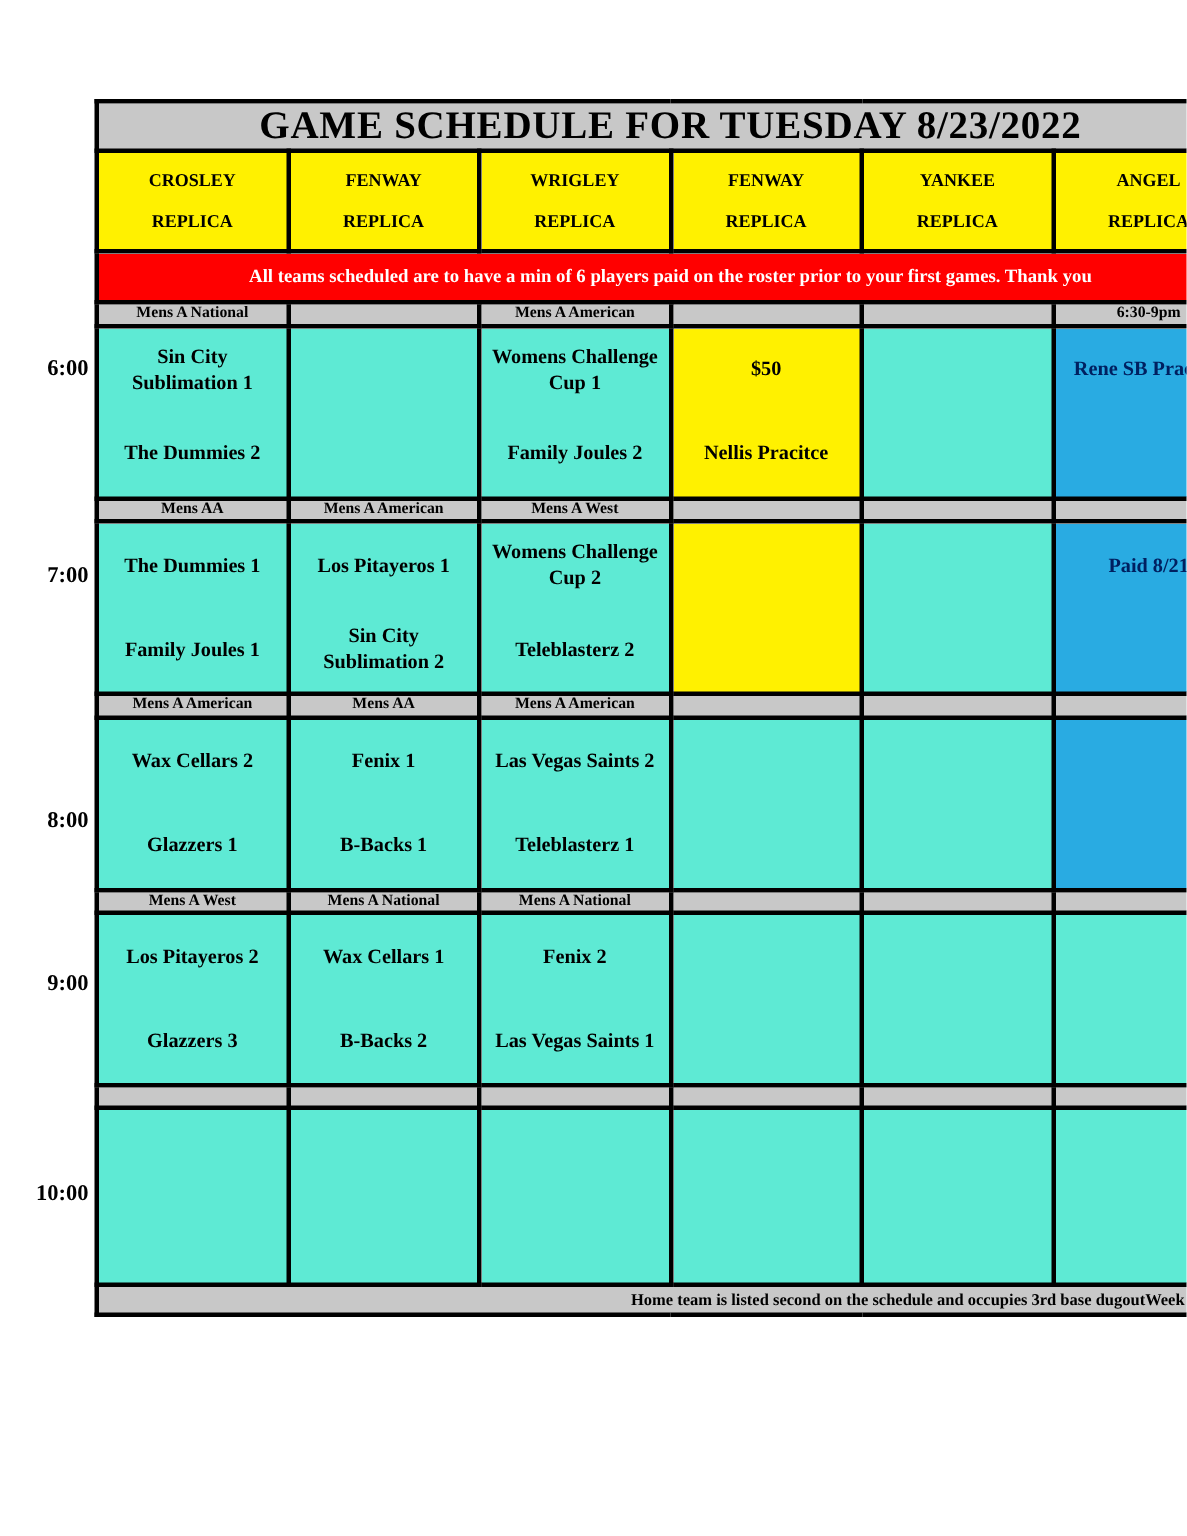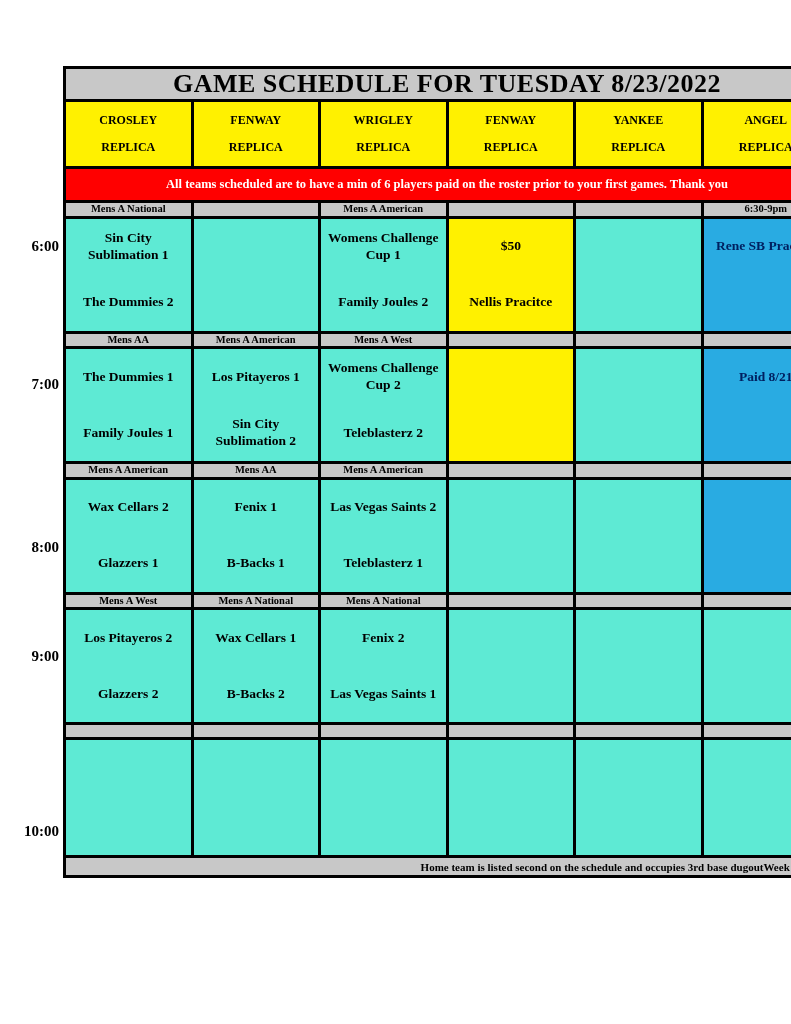--- a/index.html
+++ b/index.html
@@ -31,21 +31,21 @@
   td.txt-navy  { color:var(--navy); }
 
   td.footer-cell { height:20px; background:var(--gray); font-size:11px; padding:0; }
   .footer-flex { display:flex; justify-content:flex-end; align-items:center; height:100%; padding:0 30px 0 3px; }
 
   .time-label { position:absolute; width:60px; text-align:right; right:732px; font-size:15px; }
   .t-600  { top:238px; }
   .t-700  { top:376px; }
   .t-800  { top:539px; }
   .t-900  { top:648px; }
-  .t-1000 { top:823px;margin-left:36px; }
+  .t-1000 { top:788px;margin-left:36px; }
 </style>
 </head>
 <body>
 
 <div class="page">
 
   <div class="time-label t-600">6:00</div>
   <div class="time-label t-700">7:00</div>
   <div class="time-label t-800">8:00</div>
   <div class="time-label t-900">9:00</div>
@@ -246,21 +246,21 @@
       <td class="division-cell">Mens A National</td>
       <td class="division-cell">Mens A National</td>
       <td class="division-cell"></td>
       <td class="division-cell"></td>
       <td class="division-cell"></td>
     </tr>
     <tr>
       <td class="game-cell">
             <div class="cell-stack">
               <div class="slot">Los Pitayeros 2</div>
-              <div class="slot">Glazzers 2</div>
+              <div class="slot">Glazzers 3</div>
             </div>
           </td>
       <td class="game-cell">
             <div class="cell-stack">
               <div class="slot">Wax Cellars 1</div>
               <div class="slot">B-Backs 2</div>
             </div>
           </td>
       <td class="game-cell">
             <div class="cell-stack">

